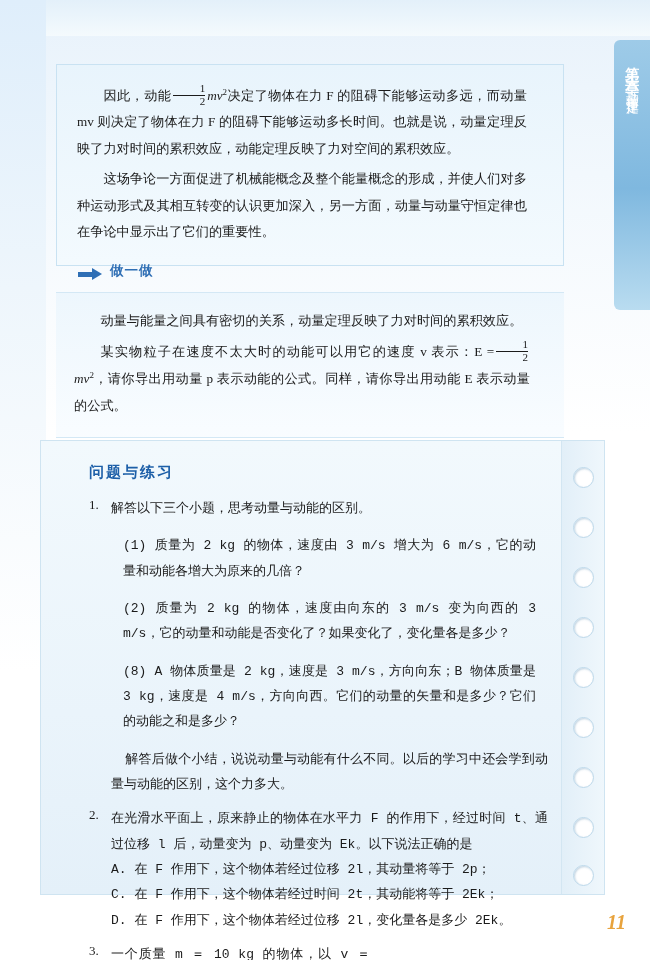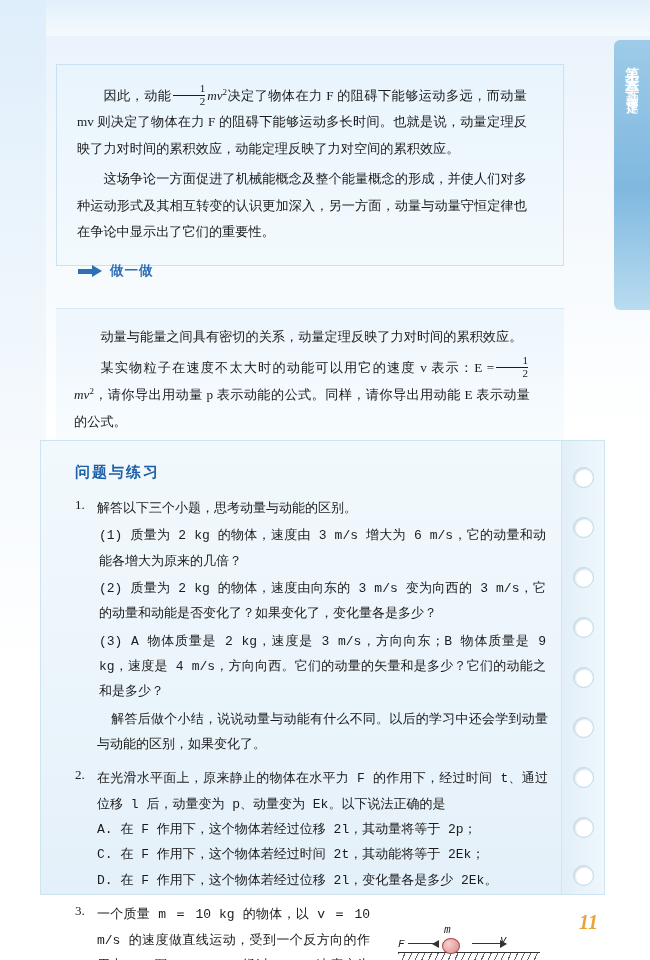--- a/index.html
+++ b/index.html
@@ -100,24 +100,24 @@
 
   
   .doit-wrap {
     position: absolute;
     left: 56px;
     top: 262px;
     width: 508px;
   }
   .doit-head {
     display: flex;
-    align-items: center;
+    align-items: flex-end;
     gap: 8px;
     padding-left: 22px;
-    margin-bottom: 28px;
+    margin-bottom: 12px;
   }
   .arrow-icon {
     width: 24px;
     height: 12px;
     position: relative;
     flex: none;
   }
   .arrow-icon .shaft {
     position: absolute;
     left: 0; top: 4px;
@@ -153,21 +153,21 @@
     top: 440px;
     width: 565px;
     height: 455px;
     background: linear-gradient(180deg, #f2f9fd 0%, #eaf4fb 60%, #e4f0f9 100%);
     border: 1px solid #cfe4f1;
     box-sizing: border-box;
   }
   .ex-inner {
     position: absolute;
     left: 0; top: 0; right: 42px; bottom: 0;
-    padding: 22px 14px 10px 34px;
+    padding: 22px 14px 10px 48px;
     box-sizing: border-box;
   }
   .ex-title {
     font-size: 15px;
     font-weight: bold;
     color: #1d5fa8;
     letter-spacing: 2px;
     margin: 0 0 14px 0;
   }
   .hole-col {
@@ -203,21 +203,21 @@
     flex: 1 1 auto;
     font-size: 13px;
     line-height: 1.95;
     color: #1b1b1b;
     text-align: justify;
     font-family: Liberation Mono, monospace;
   }
   .q-body p { margin: 0; }
   .q-body p.sub { text-indent: 0; }
   .q-body p.ind { text-indent: 1.1em; }
-  .sublist p { margin: 2px; }
+  .sublist p { margin: 12px; }
   .opt { margin: 0; }
   .q3-row {
     display: flex;
     align-items: flex-start;
     gap: 10px;
   }
   .q3-text { flex: 1 1 auto; }
   .fig {
     flex: none;
     width: 168px;
@@ -287,21 +287,21 @@
     content: "";
     position: absolute;
     right: -1px; top: -4px;
     border-top: 4px solid transparent;
     border-bottom: 4px solid transparent;
     border-left: 7px solid #333;
   }
 
   .page-num {
     position: absolute;
-    right: 52px;
+    right: 24px;
     bottom: 26px;
     font-size: 20px;
     font-style: italic;
     font-weight: bold;
     color: #e8a33d;
   }
 </style>
 </head>
 <body>
 
@@ -341,23 +341,23 @@
     <div class="ex-inner">
       <h2 class="ex-title">问题与练习</h2>
 
       <div class="q-item">
         <div class="q-num">1.</div>
         <div class="q-body">
           <p>解答以下三个小题，思考动量与动能的区别。</p>
           <div class="sublist">
             <p class="sub">(1) 质量为 2 kg 的物体，速度由 3 m/s 增大为 6 m/s，它的动量和动能各增大为原来的几倍？</p>
             <p class="sub">(2) 质量为 2 kg 的物体，速度由向东的 3 m/s 变为向西的 3 m/s，它的动量和动能是否变化了？如果变化了，变化量各是多少？</p>
-            <p class="sub">(3) A 物体质量是 2 kg，速度是 3 m/s，方向向东；B 物体质量是 9 kg，速度是 4 m/s，方向向西。它们的动量的矢量和是多少？它们的动能之和是多少？</p>
+            <p class="sub">(8) A 物体质量是 2 kg，速度是 3 m/s，方向向东；B 物体质量是 3 kg，速度是 4 m/s，方向向西。它们的动量的矢量和是多少？它们的动能之和是多少？</p>
           </div>
-          <p class="ind">解答后做个小结，说说动量与动能有什么不同。以后的学习中还会学到动量与动能的区别，如果变化了。</p>
+          <p class="ind">解答后做个小结，说说动量与动能有什么不同。以后的学习中还会学到动量与动能的区别，这个力多大。</p>
         </div>
       </div>
 
       <div class="q-item">
         <div class="q-num">2.</div>
         <div class="q-body">
           <p>在光滑水平面上，原来静止的物体在水平力 F 的作用下，经过时间 t、通过位移 l 后，动量变为 p、动量变为 Ek。以下说法正确的是</p>
           <p class="opt">A. 在 F 作用下，这个物体若经过位移 2l，其动量将等于 2p；</p>
           <p class="opt">C. 在 F 作用下，这个物体若经过时间 2t，其动能将等于 2Ek；</p>
           <p class="opt">D. 在 F 作用下，这个物体若经过位移 2l，变化量各是多少 2Ek。</p>

